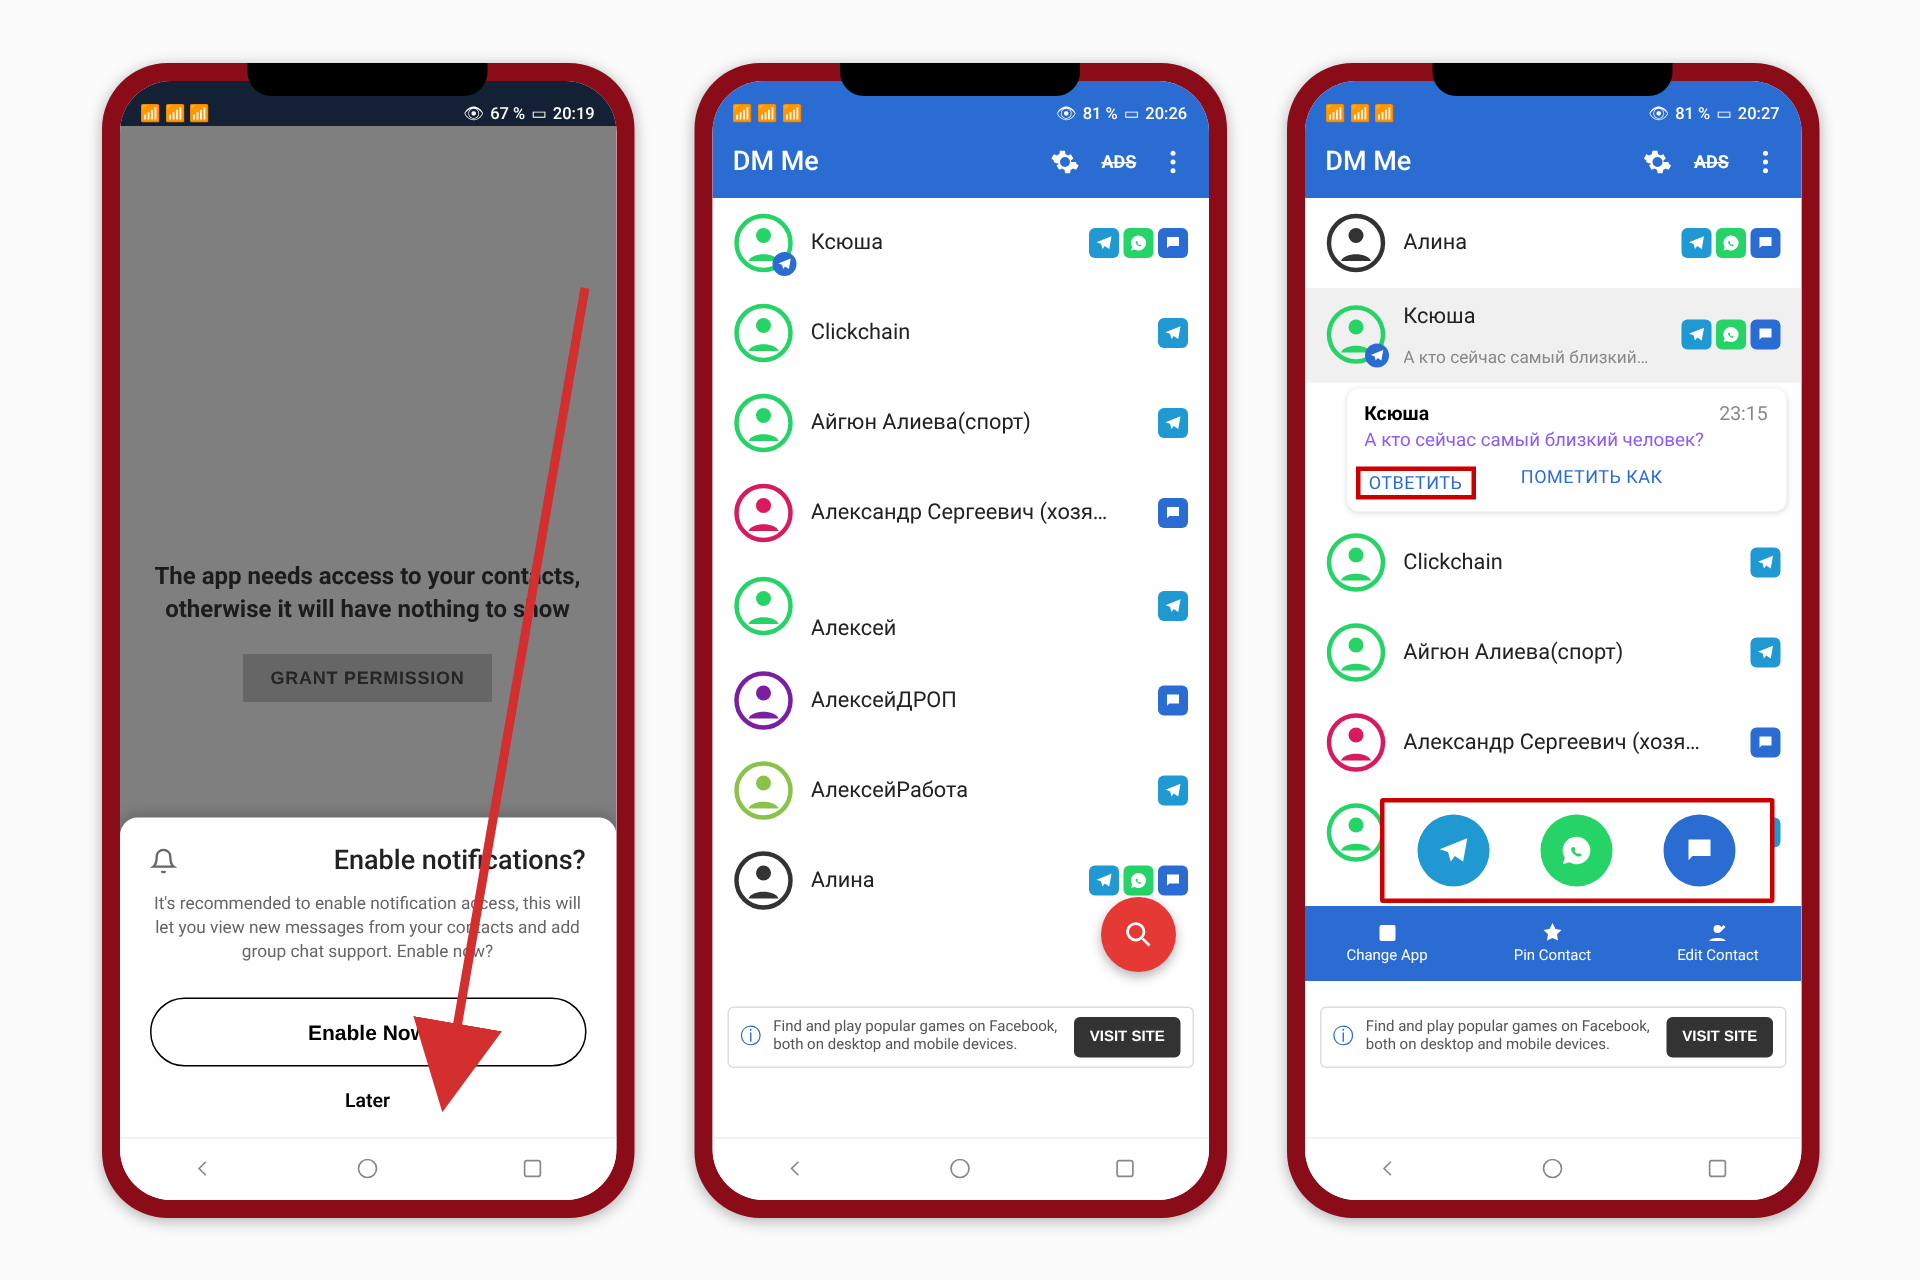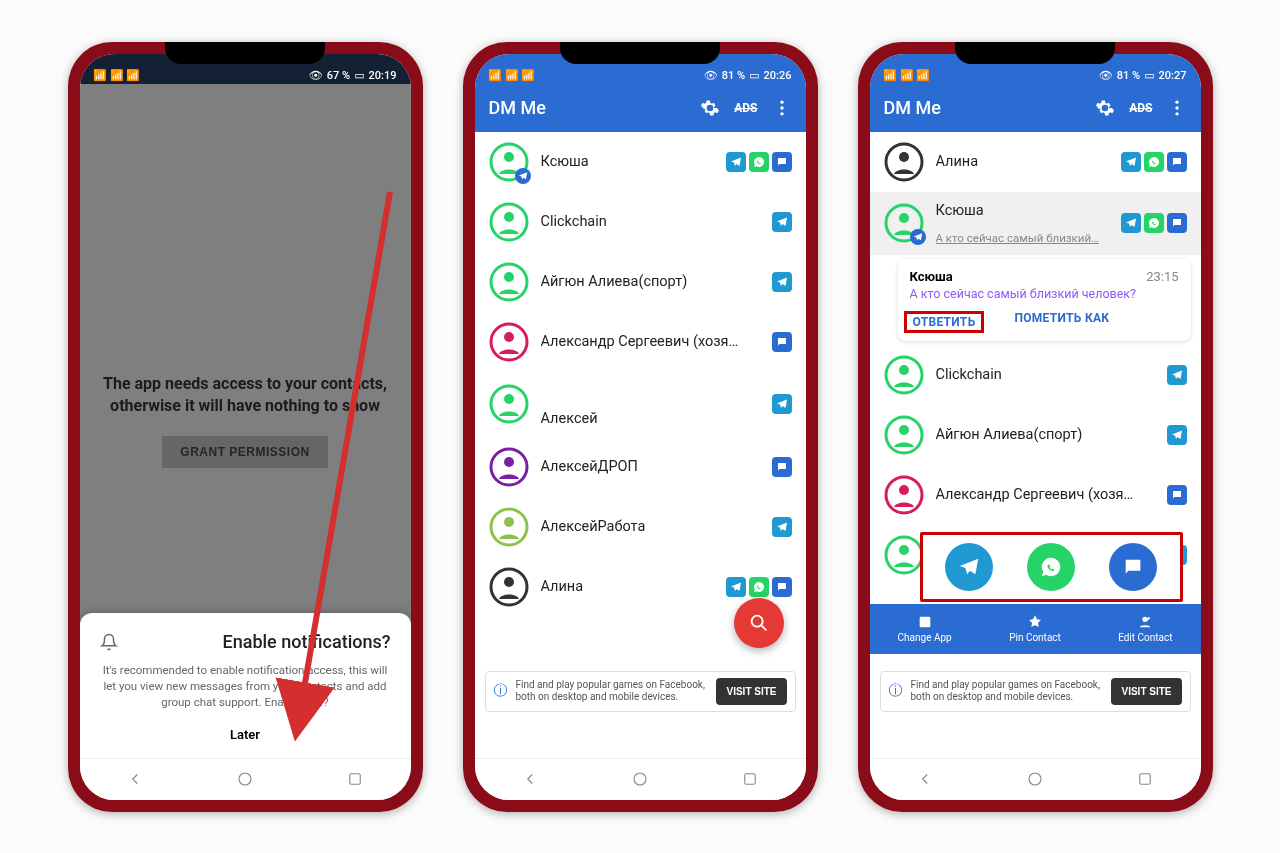--- a/index.html
+++ b/index.html
@@ -66,21 +66,21 @@
   .later { margin-top:16px; font-size:13px; font-weight:600;text-align:center; }
   .arrow { position:absolute; z-index:20; pointer-events:none; }
   
   .row { display:flex; align-items:center; padding:10px 14px; gap:12px; }
   .row.sel { background:#f0f0f0; }
   .av { width:40px; height:40px; border-radius:50%; display:flex; align-items:center; justify-content:center; position:relative; flex-shrink:0;}
   .av svg { width:40px; height:40px; }
   .av .sub { position:absolute; right:-2px; bottom:-2px; width:16px; height:16px; border-radius:50%; background:#2a6cd1; display:flex; align-items:center; justify-content:center; }
   .av .sub svg { width:10px; height:10px; fill:#fff; }
   .rname { flex:1; font-size:14.5px; color:#222; overflow:hidden; white-space:nowrap; text-overflow:ellipsis; }
-  .rname2 { font-size:11.5px; color:#888; margin-top:12px; white-space:nowrap; overflow:hidden; text-overflow:ellipsis;text-decoration:underline;}
+  .rname2 { font-size:11.5px; color:#888; margin-top:12px; white-space:nowrap; overflow:hidden; text-overflow:ellipsis;}
   .icns { display:flex; gap:3px; }
   .badge { width:20px; height:20px; border-radius:4px; display:flex; align-items:center; justify-content:center; }
   .badge.tg { background:#2098d1; }
   .badge.wa { background:#25d366; }
   .badge.sms { background:#2a6cd1; }
   .badge svg { width:12px; height:12px; fill:#fff; }
   .fab {
     position:absolute; right:22px; bottom:110px;
     width:50px; height:50px; border-radius:50%; background:#e53935;
     display:flex; align-items:center; justify-content:center;
@@ -92,21 +92,21 @@
   .ad .t { font-size:10px; color:#555; line-height:1.25; flex:1;}
   .ad button { background:#333; color:#fff; border:none; font-size:10px; font-weight:700; padding:8px 10px; border-radius:4px;}
   
   .msgcard {
     margin:4px 10px 4px 28px; background:#fff; border-radius:8px;
     box-shadow:0 1px 4px rgba(0,0,0,.15); padding:10px 12px 8px;
   }
   .msgcard .hd { display:flex; justify-content:space-between; font-size:13px; }
   .msgcard .bd { font-size:12.5px; color:#8b5cf6; margin-top:2px; }
   .msgcard .acts { display:flex; gap:30px; margin-top:10px; }
-  .msgcard .acts span { font-size:12px; font-weight:700; color:#2a6cd1; letter-spacing:.3px; }
+  .msgcard .acts span { font-size:12px; font-weight:400; color:#2a6cd1; letter-spacing:.3px; }
   .hl { border:3px solid #c00; padding:1px 6px; margin-left:-6px; display:inline-block;}
   .chanbar {
     position:absolute; left:50px; right:18px; bottom:156px;
     border:3px solid #c00; background:#fff;
     display:flex; justify-content:space-around; padding:8px 6px; border-radius:2px;
   }
   .chip { width:48px; height:48px; border-radius:50%; display:flex; align-items:center;justify-content:center;}
   .chip.tg{background:#2098d1;} .chip.wa{background:#25d366;} .chip.sms{background:#2a6cd1;}
   .chip svg{width:22px;height:22px;fill:#fff;}
   .botbar {
@@ -136,20 +136,21 @@
       </div>
       <div class="dim"></div>
       <div class="sheet">
         <h2>
           <svg viewBox="0 0 24 24" width="18" height="18" fill="none" stroke="#666" stroke-width="2">
                 <path d="M18 8a6 6 0 0 0-12 0c0 7-3 9-3 9h18s-3-2-3-9M13.7 21a2 2 0 0 1-3.4 0"></path>
               </svg>
           <span>Enable notifications?</span>
         </h2>
         <p>It's recommended to enable notification access, this will let you view new messages from your contacts and add group chat support. Enable now?</p>
+        <button class="ebtn">Enable Now</button>
         <div class="later">Later</div>
       </div>
       <svg class="arrow" style="left:190px; top:98px;" width="140" height="570">
         <defs>
               <marker id="ah" markerWidth="10" markerHeight="10" refX="5" refY="5" orient="auto">
                 <path d="M0,0 L10,5 L0,10 z" fill="#d32f2f"></path>
               </marker>
             </defs>
         <line x1="120" y1="10" x2="30" y2="530" stroke="#d32f2f" stroke-width="6" marker-end="url(#ah)"></line>
       </svg>

